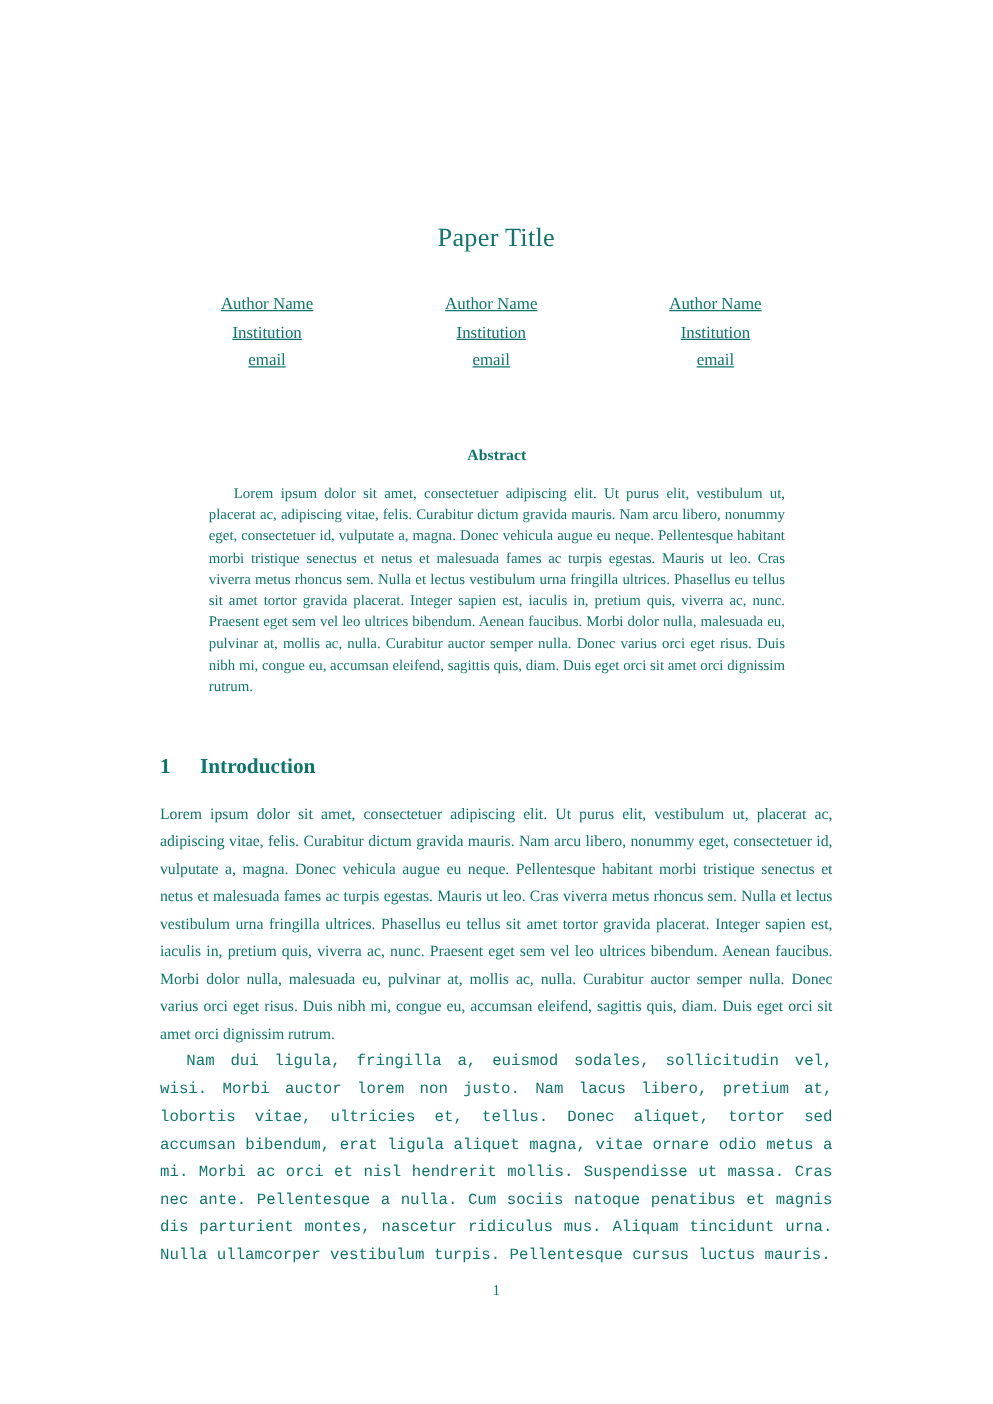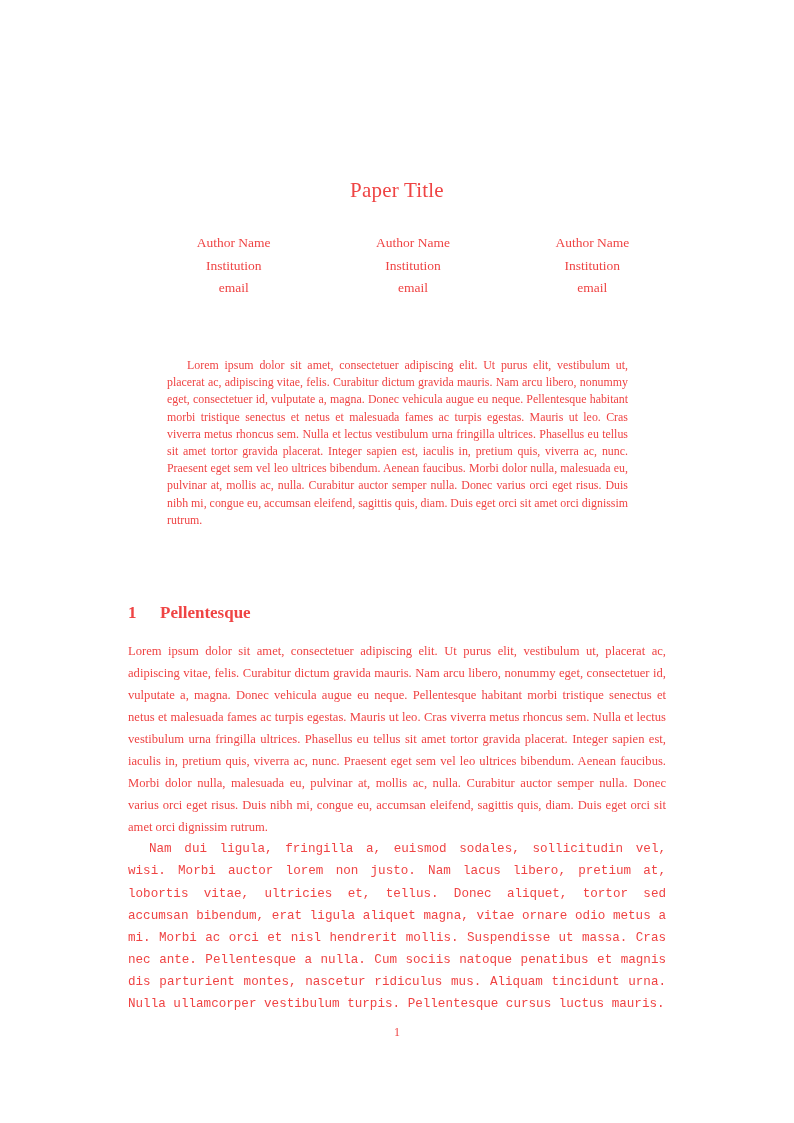--- a/index.html
+++ b/index.html
@@ -9,21 +9,21 @@
   }
 
   .page {
     position: relative;
     width: 794px;
     height: 1123px;
     background: #ffffff;
     margin: 0 auto;
     overflow: hidden;
     font-family: "Liberation Serif", "DejaVu Serif", serif;
-    color: #ef4444;
+    color: #0f766e;
     -webkit-font-smoothing: antialiased;
   }
 
   
   .title-block {
     position: absolute;
     left: 0;
     top: 178px;
     width: 794px;
     text-align: center;
@@ -33,26 +33,27 @@
     font-size: 21px;
     font-weight: normal;
     line-height: 1.2;
     margin: 0;
     letter-spacing: 0.2px;
   }
 
   
   .authors {
     position: absolute;
-    left: 144px;
+    left: 124px;
     top: 232px;
     width: 538px;
     display: flex;
     justify-content: space-between;
     align-items: flex-start;
+    text-decoration: underline;
   }
 
   .author {
     flex: 1 1 0;
     text-align: center;
     font-size: 13.5px;
     line-height: 22.5px;
   }
 
   .author div {
@@ -158,25 +159,26 @@
 
     <div class="author">
       <div>Author Name</div>
       <div>Institution</div>
       <div>email</div>
     </div>
 
   </div>
 
   <div class="abstract-wrap">
+    <div class="abstract-heading">Abstract</div>
     <p class="abstract-body">Lorem ipsum dolor sit amet, consectetuer adipiscing elit. Ut purus elit, vestibulum ut, placerat ac, adipiscing vitae, felis. Curabitur dictum gravida mauris. Nam arcu libero, nonummy eget, consectetuer id, vulputate a, magna. Donec vehicula augue eu neque. Pellentesque habitant morbi tristique senectus et netus et malesuada fames ac turpis egestas. Mauris ut leo. Cras viverra metus rhoncus sem. Nulla et lectus vestibulum urna fringilla ultrices. Phasellus eu tellus sit amet tortor gravida placerat. Integer sapien est, iaculis in, pretium quis, viverra ac, nunc. Praesent eget sem vel leo ultrices bibendum. Aenean faucibus. Morbi dolor nulla, malesuada eu, pulvinar at, mollis ac, nulla. Curabitur auctor semper nulla. Donec varius orci eget risus. Duis nibh mi, congue eu, accumsan eleifend, sagittis quis, diam. Duis eget orci sit amet orci dignissim rutrum.</p>
   </div>
 
   <h2 class="section-heading">
-    <span class="secnum">1</span><span>Pellentesque</span>
+    <span class="secnum">1</span><span>Introduction</span>
   </h2>
 
   <div class="body-wrap">
     <p class="body-par">Lorem ipsum dolor sit amet, consectetuer adipiscing elit. Ut purus elit, vestibulum ut, placerat ac, adipiscing vitae, felis. Curabitur dictum gravida mauris. Nam arcu libero, nonummy eget, consectetuer id, vulputate a, magna. Donec vehicula augue eu neque. Pellentesque habitant morbi tristique senectus et netus et malesuada fames ac turpis egestas. Mauris ut leo. Cras viverra metus rhoncus sem. Nulla et lectus vestibulum urna fringilla ultrices. Phasellus eu tellus sit amet tortor gravida placerat. Integer sapien est, iaculis in, pretium quis, viverra ac, nunc. Praesent eget sem vel leo ultrices bibendum. Aenean faucibus. Morbi dolor nulla, malesuada eu, pulvinar at, mollis ac, nulla. Curabitur auctor semper nulla. Donec varius orci eget risus. Duis nibh mi, congue eu, accumsan eleifend, sagittis quis, diam. Duis eget orci sit amet orci dignissim rutrum.</p>
     <p class="body-par">Nam dui ligula, fringilla a, euismod sodales, sollicitudin vel, wisi. Morbi auctor lorem non justo. Nam lacus libero, pretium at, lobortis vitae, ultricies et, tellus. Donec aliquet, tortor sed accumsan bibendum, erat ligula aliquet magna, vitae ornare odio metus a mi. Morbi ac orci et nisl hendrerit mollis. Suspendisse ut massa. Cras nec ante. Pellentesque a nulla. Cum sociis natoque penatibus et magnis dis parturient montes, nascetur ridiculus mus. Aliquam tincidunt urna. Nulla ullamcorper vestibulum turpis. Pellentesque cursus luctus mauris.</p>
   </div>
 
   <div class="page-number">1</div>
 
 </div>

